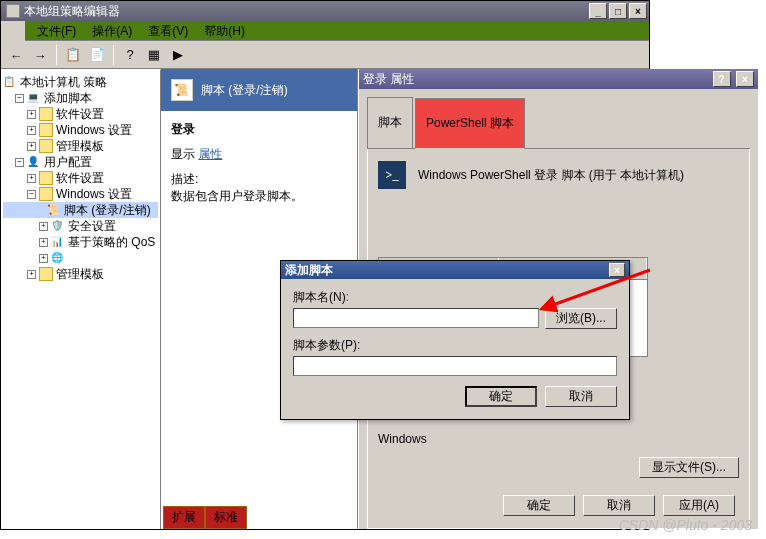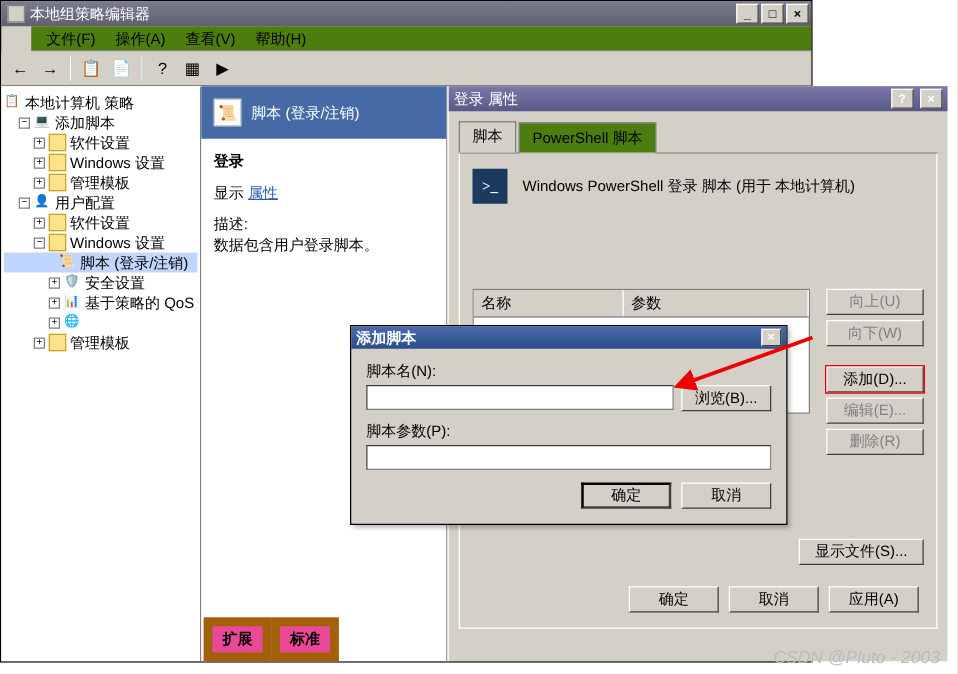--- a/index.html
+++ b/index.html
@@ -37,22 +37,22 @@
 .info-body { padding: 10px; }
 .info-body h3 { font-weight:bold; margin-bottom:8px;}
 .info-body .row { margin-bottom: 8px;}
 .link { color:#2a5db0; text-decoration:underline;margin-top:21px;}
 
 
 .prop-dlg { position:absolute; top:0; left:197px; width: 400px; height:460px; background:#d4d0c8; border-left:1px solid #fff;}
 .prop-title { height:20px;background:linear-gradient(#7b79a8,#5a578a);color:#fff;display:flex;align-items:center;justify-content:space-between;padding:0 4px;}
 .prop-body { padding: 8px;}
 .tabs { display:flex; border-bottom:1px solid #808080;}
-.tab { padding:3px 10px; background:#d4d0c8; border:1px solid #808080; border-bottom:none; margin-right:2px;}
-.tab.active { background:#4d7c0f; position:relative; top:1px; border-bottom:1px solid #d4d0c8;text-align:center;}
+.tab { padding:16px 10px; background:#d4d0c8; border:1px solid #808080; border-bottom:none; margin-right:2px;}
+.tab.active { background:#ef4444; position:relative; top:1px; border-bottom:1px solid #d4d0c8;text-align:center;}
 .tab-content { border:1px solid #fff; border-top:none; padding:12px 10px 10px 10px; height: 380px; background:#d4d0c8; position:relative;}
 .ps-ico { width:28px;height:28px;background:#1c3a5e;display:inline-flex;align-items:center;justify-content:center;color:#fff;font-weight:bold;font-family:Consolas;vertical-align:middle;margin-right:12px;}
 .ps-row { display:flex;align-items:center;margin-bottom:18px;}
 
 .list-group { border:1px solid #808080; background:#fff; height:100px; }
 .list-head { background:#d4d0c8; border-bottom:1px solid #808080; display:flex;}
 .list-head span { padding:2px 6px; border-right:1px solid #fff;}
 .side-btns { position:absolute; right:10px; top:108px; display:flex;flex-direction:column;gap:4px;}
 .btn { width:78px; height:21px; background:#d4d0c8; border:1px solid #fff; border-right-color:#404040; border-bottom-color:#404040; font-size:12px;}
 .btn.red { outline:1px solid #e00;}
@@ -69,21 +69,21 @@
 .field { margin-bottom:8px;}
 .field label { display:block; margin-bottom:2px;}
 .field-row { display:flex; gap:6px;}
 .txt-input { flex:1; height:20px; border:1px solid #808080; border-top-color:#404040; border-left-color:#404040; background:#fff; padding:0 2px;}
 .add-btns { display:flex; justify-content:flex-end; gap:8px; margin-top:10px;}
 .btn.wide { width:72px;}
 .btn.default { border:2px solid #000; border-right-color:#404040; border-bottom-color:#404040;}
 
 
 .bottom-tabs { position:absolute; bottom:0; left:162px; display:flex;}
-.bottom-tabs .btab { padding:2px 8px; background:#ec4899; border:7px solid #a16207;font-weight:bold;}
+.bottom-tabs .btab { padding:2px 8px; background:#b91c1c; border:1px solid #a16207;}
 
 
 .arrow-svg { position:absolute; top:258px; left:390px; z-index:20; pointer-events:none;}
 
 .watermark { position:absolute; bottom:6px; right:14px; color:#bbb; font-style:italic; font-size:14px; z-index:30;}
 </style>
 </head>
 <body>
 
 <div class="main-win">
@@ -248,28 +248,20 @@
               <span>Windows PowerShell 登录 脚本 (用于 本地计算机)</span>
             </div>
             <div class="list-wrap">
               <div class="list-group">
                 <div class="list-head">
                   <span style="width:120px">名称</span>
                   <span style="flex:1">参数</span>
                 </div>
               </div>
             </div>
-            <div class="side-btns">
-              <button class="btn" disabled="">向上(U)</button>
-              <button class="btn" disabled="">向下(W)</button>
-              <div style="height:8px"></div>
-              <button class="btn red">添加(D)...</button>
-              <button class="btn" disabled="">编辑(E)...</button>
-              <button class="btn" disabled="">删除(R)</button>
-            </div>
             <div class="ps-note"><span>Windows</span></div>
             <div class="show-files"><button class="btn" style="width:100px">显示文件(S)...</button></div>
             <div class="dlg-btns">
               <button class="btn wide">确定</button>
               <button class="btn wide">取消</button>
               <button class="btn wide">应用(A)</button>
             </div>
           </div>
         </div>
       </div>

